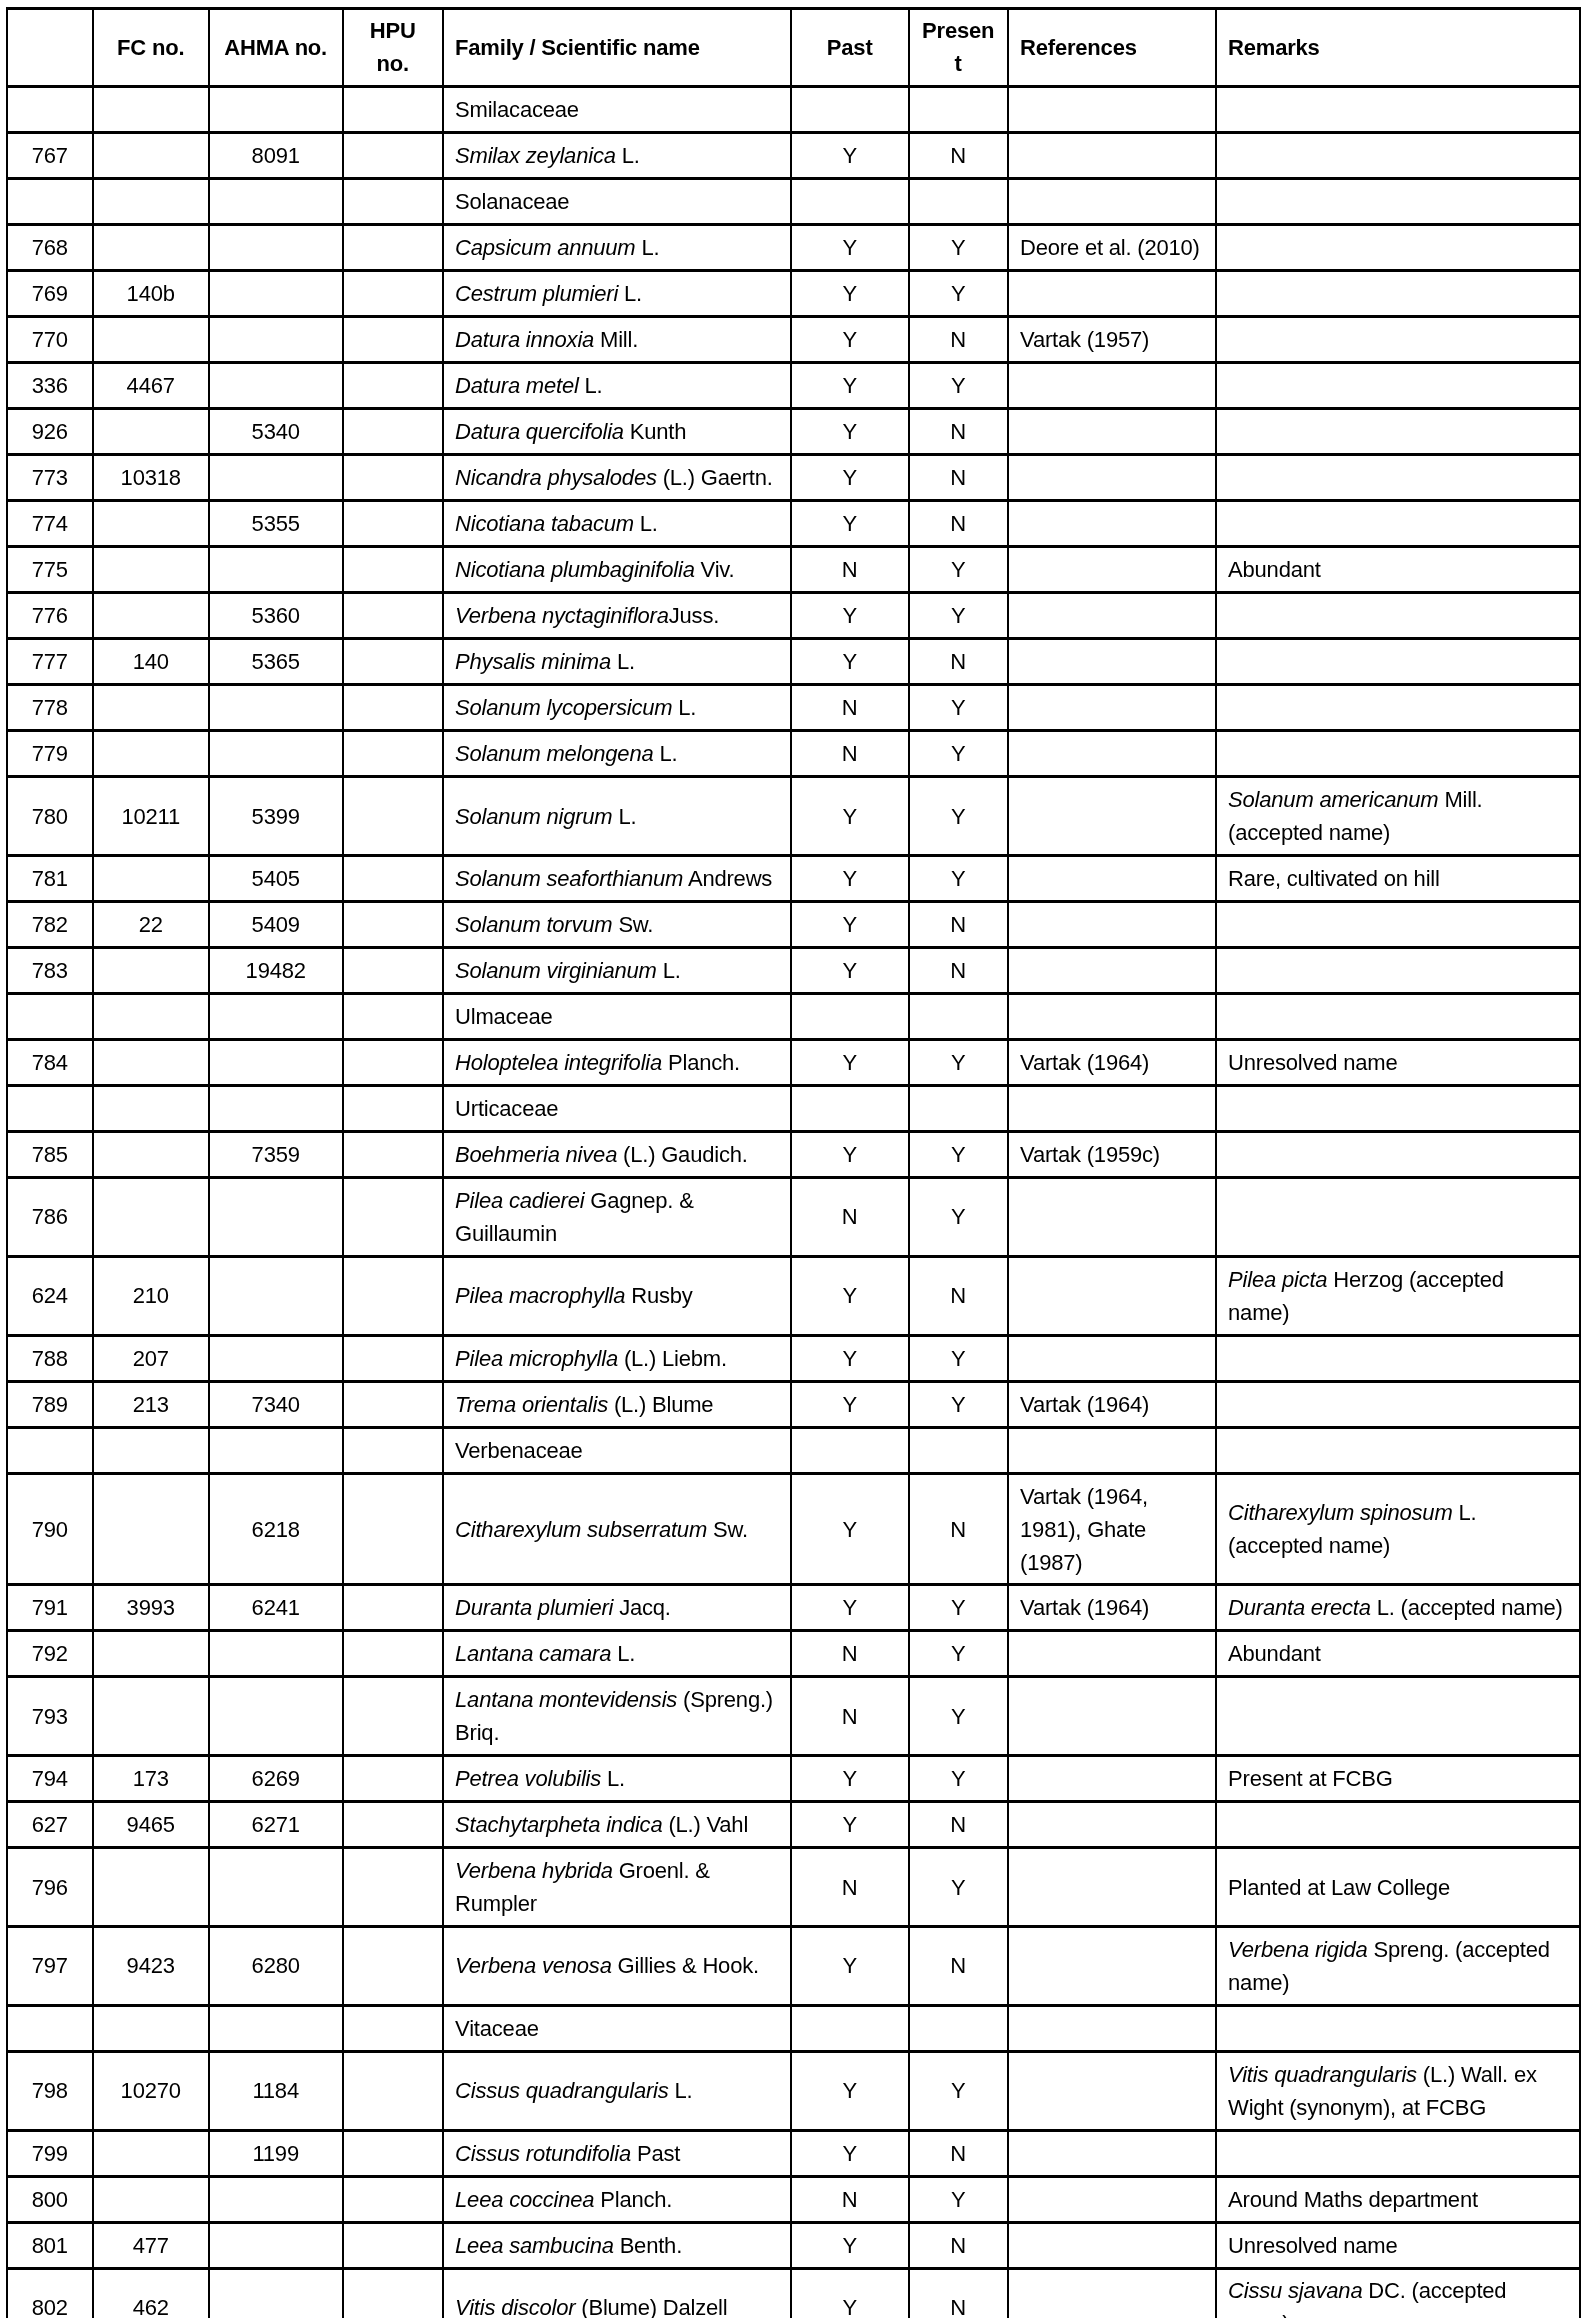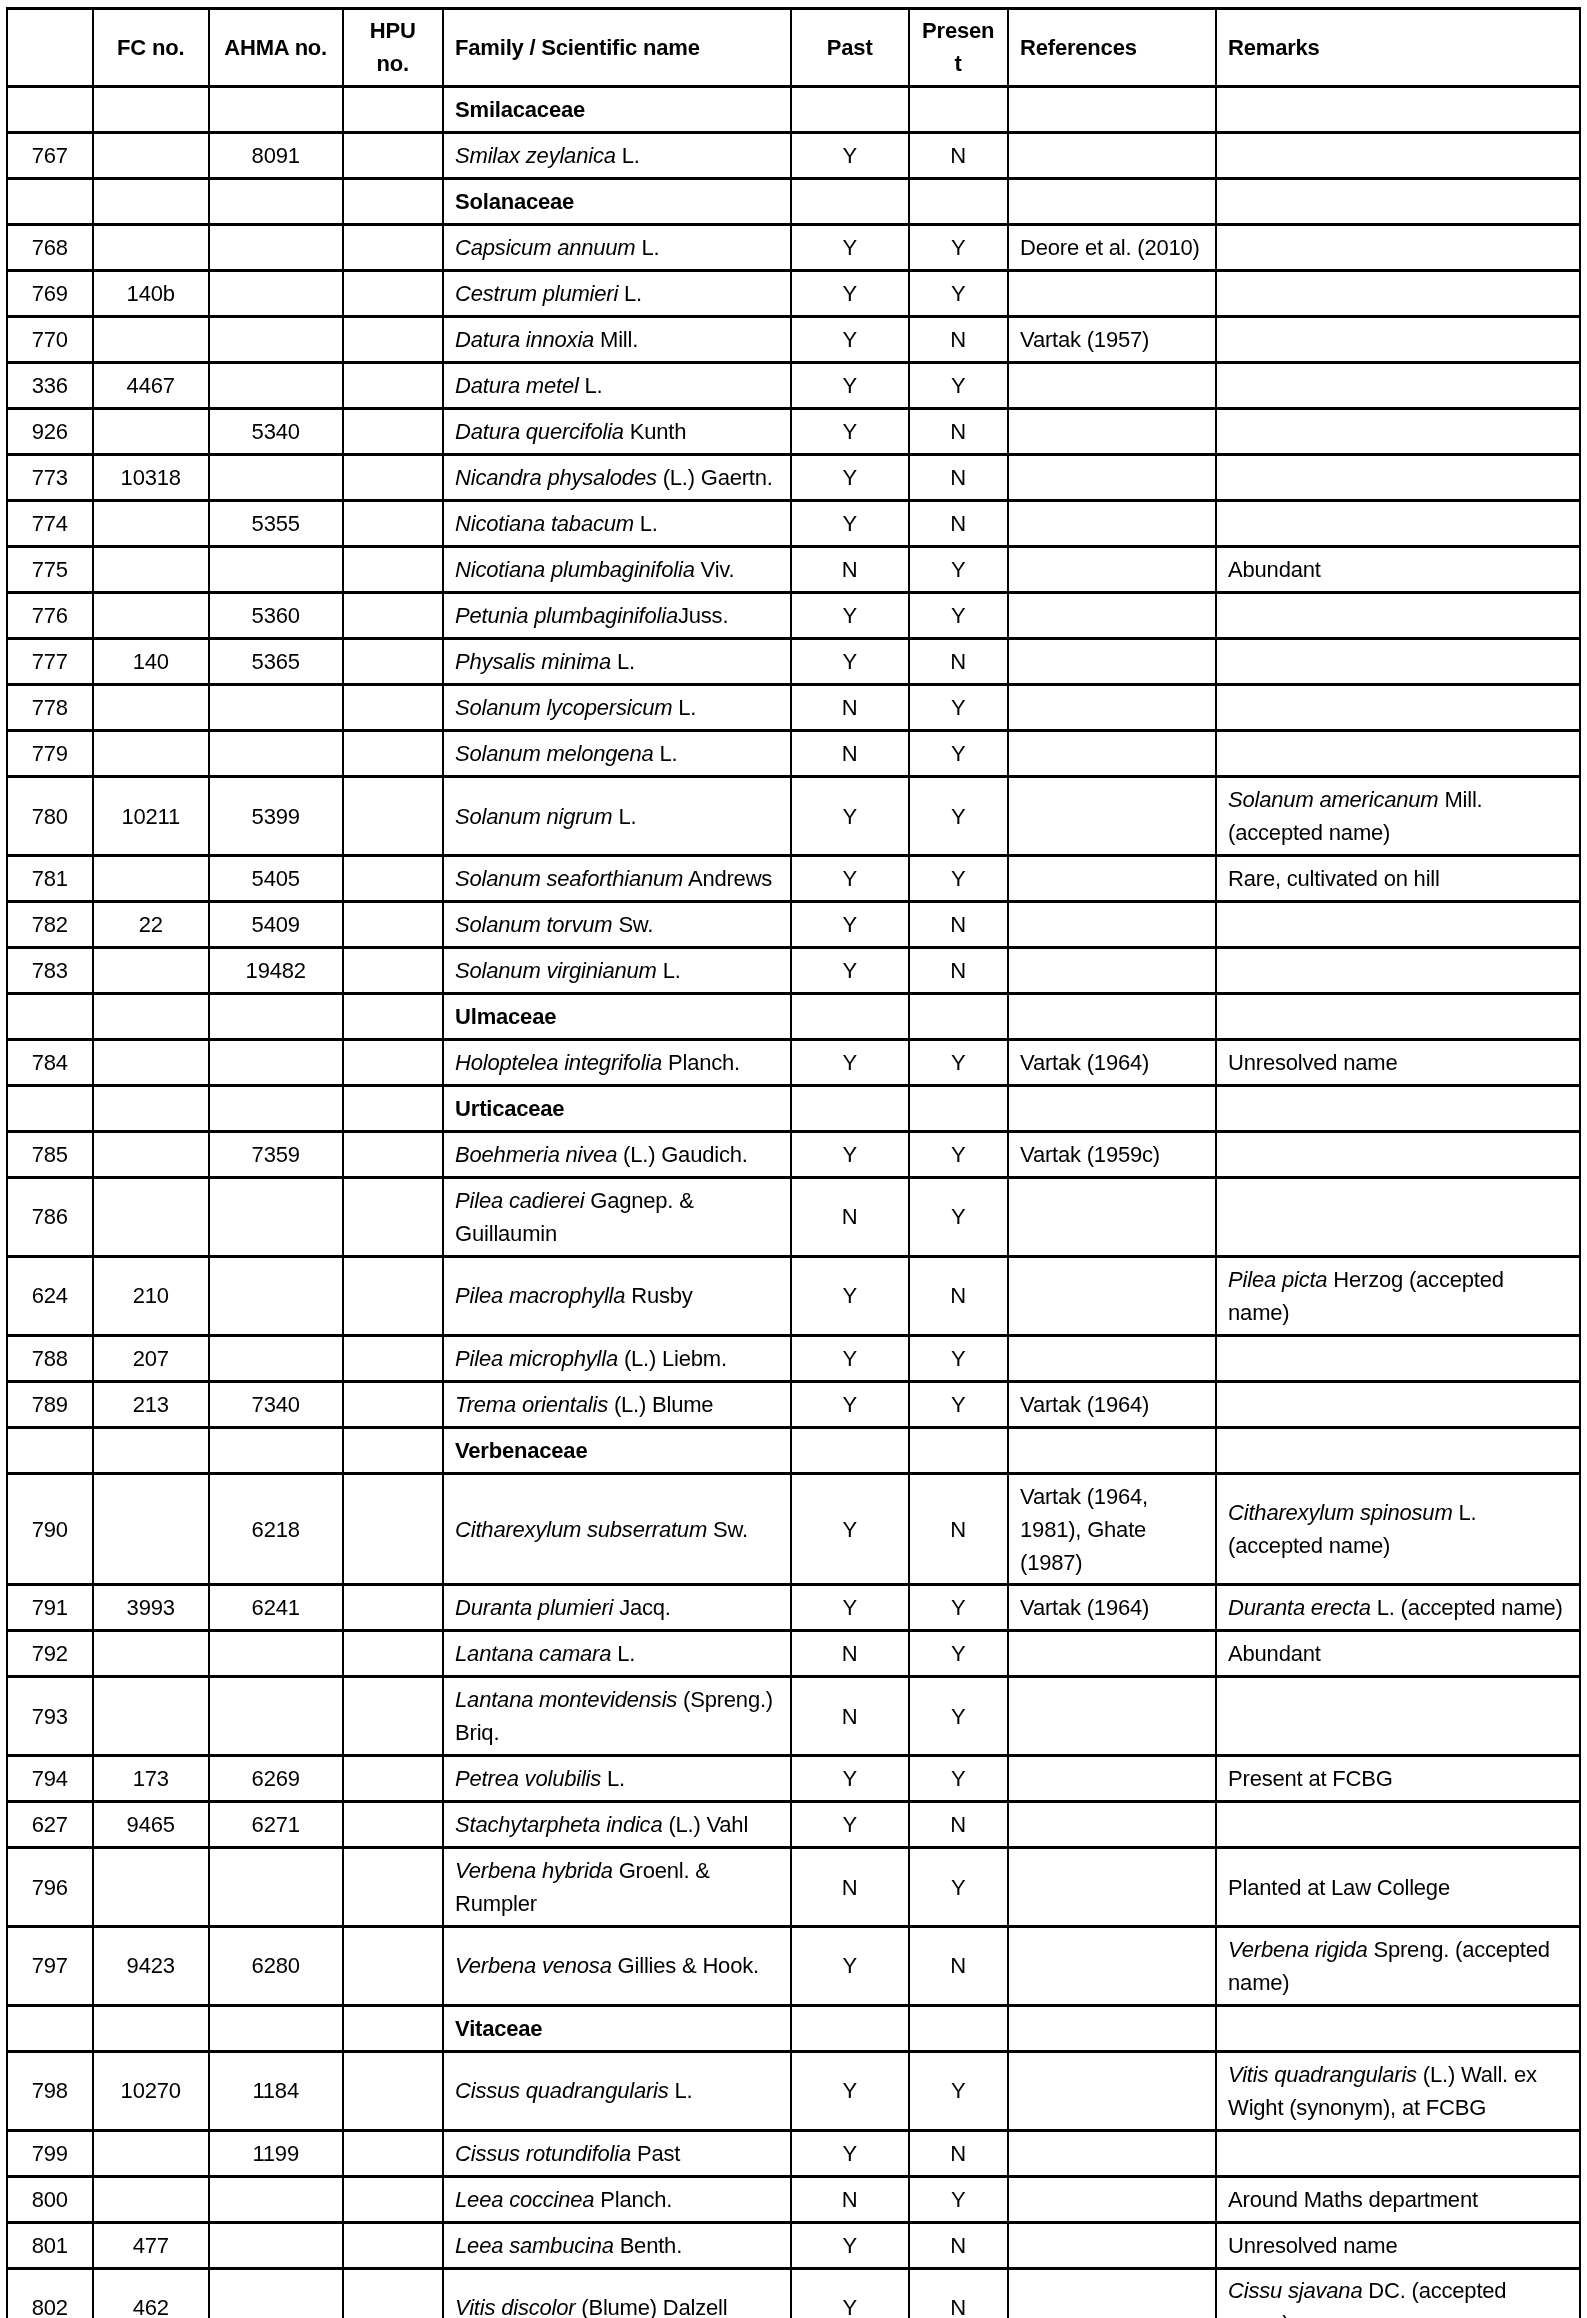--- a/index.html
+++ b/index.html
@@ -39,21 +39,21 @@
     font-weight: bold;
     text-align: center;
   }
   table.plants th.left, table.plants td.left {
     text-align: left;
   }
   td.name-cell { padding-left: 16.3px; }
   td.ref-cell  { padding-left: 9.8px; padding-right: 6.5px; }
   td.rem-cell  { padding-left: 11.4px; padding-right: 8.1px; margin-left: 48px; }
   .sci-name, .remark-sci { font-style: italic; }
-  .family-name { font-weight: bold; font-style: normal; }
+  .family-name { font-weight: normal; font-style: normal; }
 </style>
 </head>
 <body>
 
 <table class="plants">
   <colgroup>
     <col style="width:86px">
       <col style="width:116px">
       <col style="width:134px">
     <col style="width:100px">
@@ -196,21 +196,21 @@
     <td><span>N</span></td>
     <td><span>Y</span></td>
     <td class="left ref-cell"><span></span></td>
     <td class="left rem-cell"><span class="remark-sci"></span><span>Abundant</span></td>
   </tr>
       <tr>
     <td><span>776</span></td>
     <td><span></span></td>
     <td><span>5360</span></td>
     <td><span></span></td>
-    <td class="left name-cell"><span class="family-name"></span><span class="sci-name">Petunia plumbaginifolia</span><span>Juss.</span></td>
+    <td class="left name-cell"><span class="family-name"></span><span class="sci-name">Verbena nyctaginiflora</span><span>Juss.</span></td>
     <td><span>Y</span></td>
     <td><span>Y</span></td>
     <td class="left ref-cell"><span></span></td>
     <td class="left rem-cell"><span class="remark-sci"></span><span></span></td>
   </tr>
       <tr>
     <td><span>777</span></td>
     <td><span>140</span></td>
     <td><span>5365</span></td>
     <td><span></span></td>

